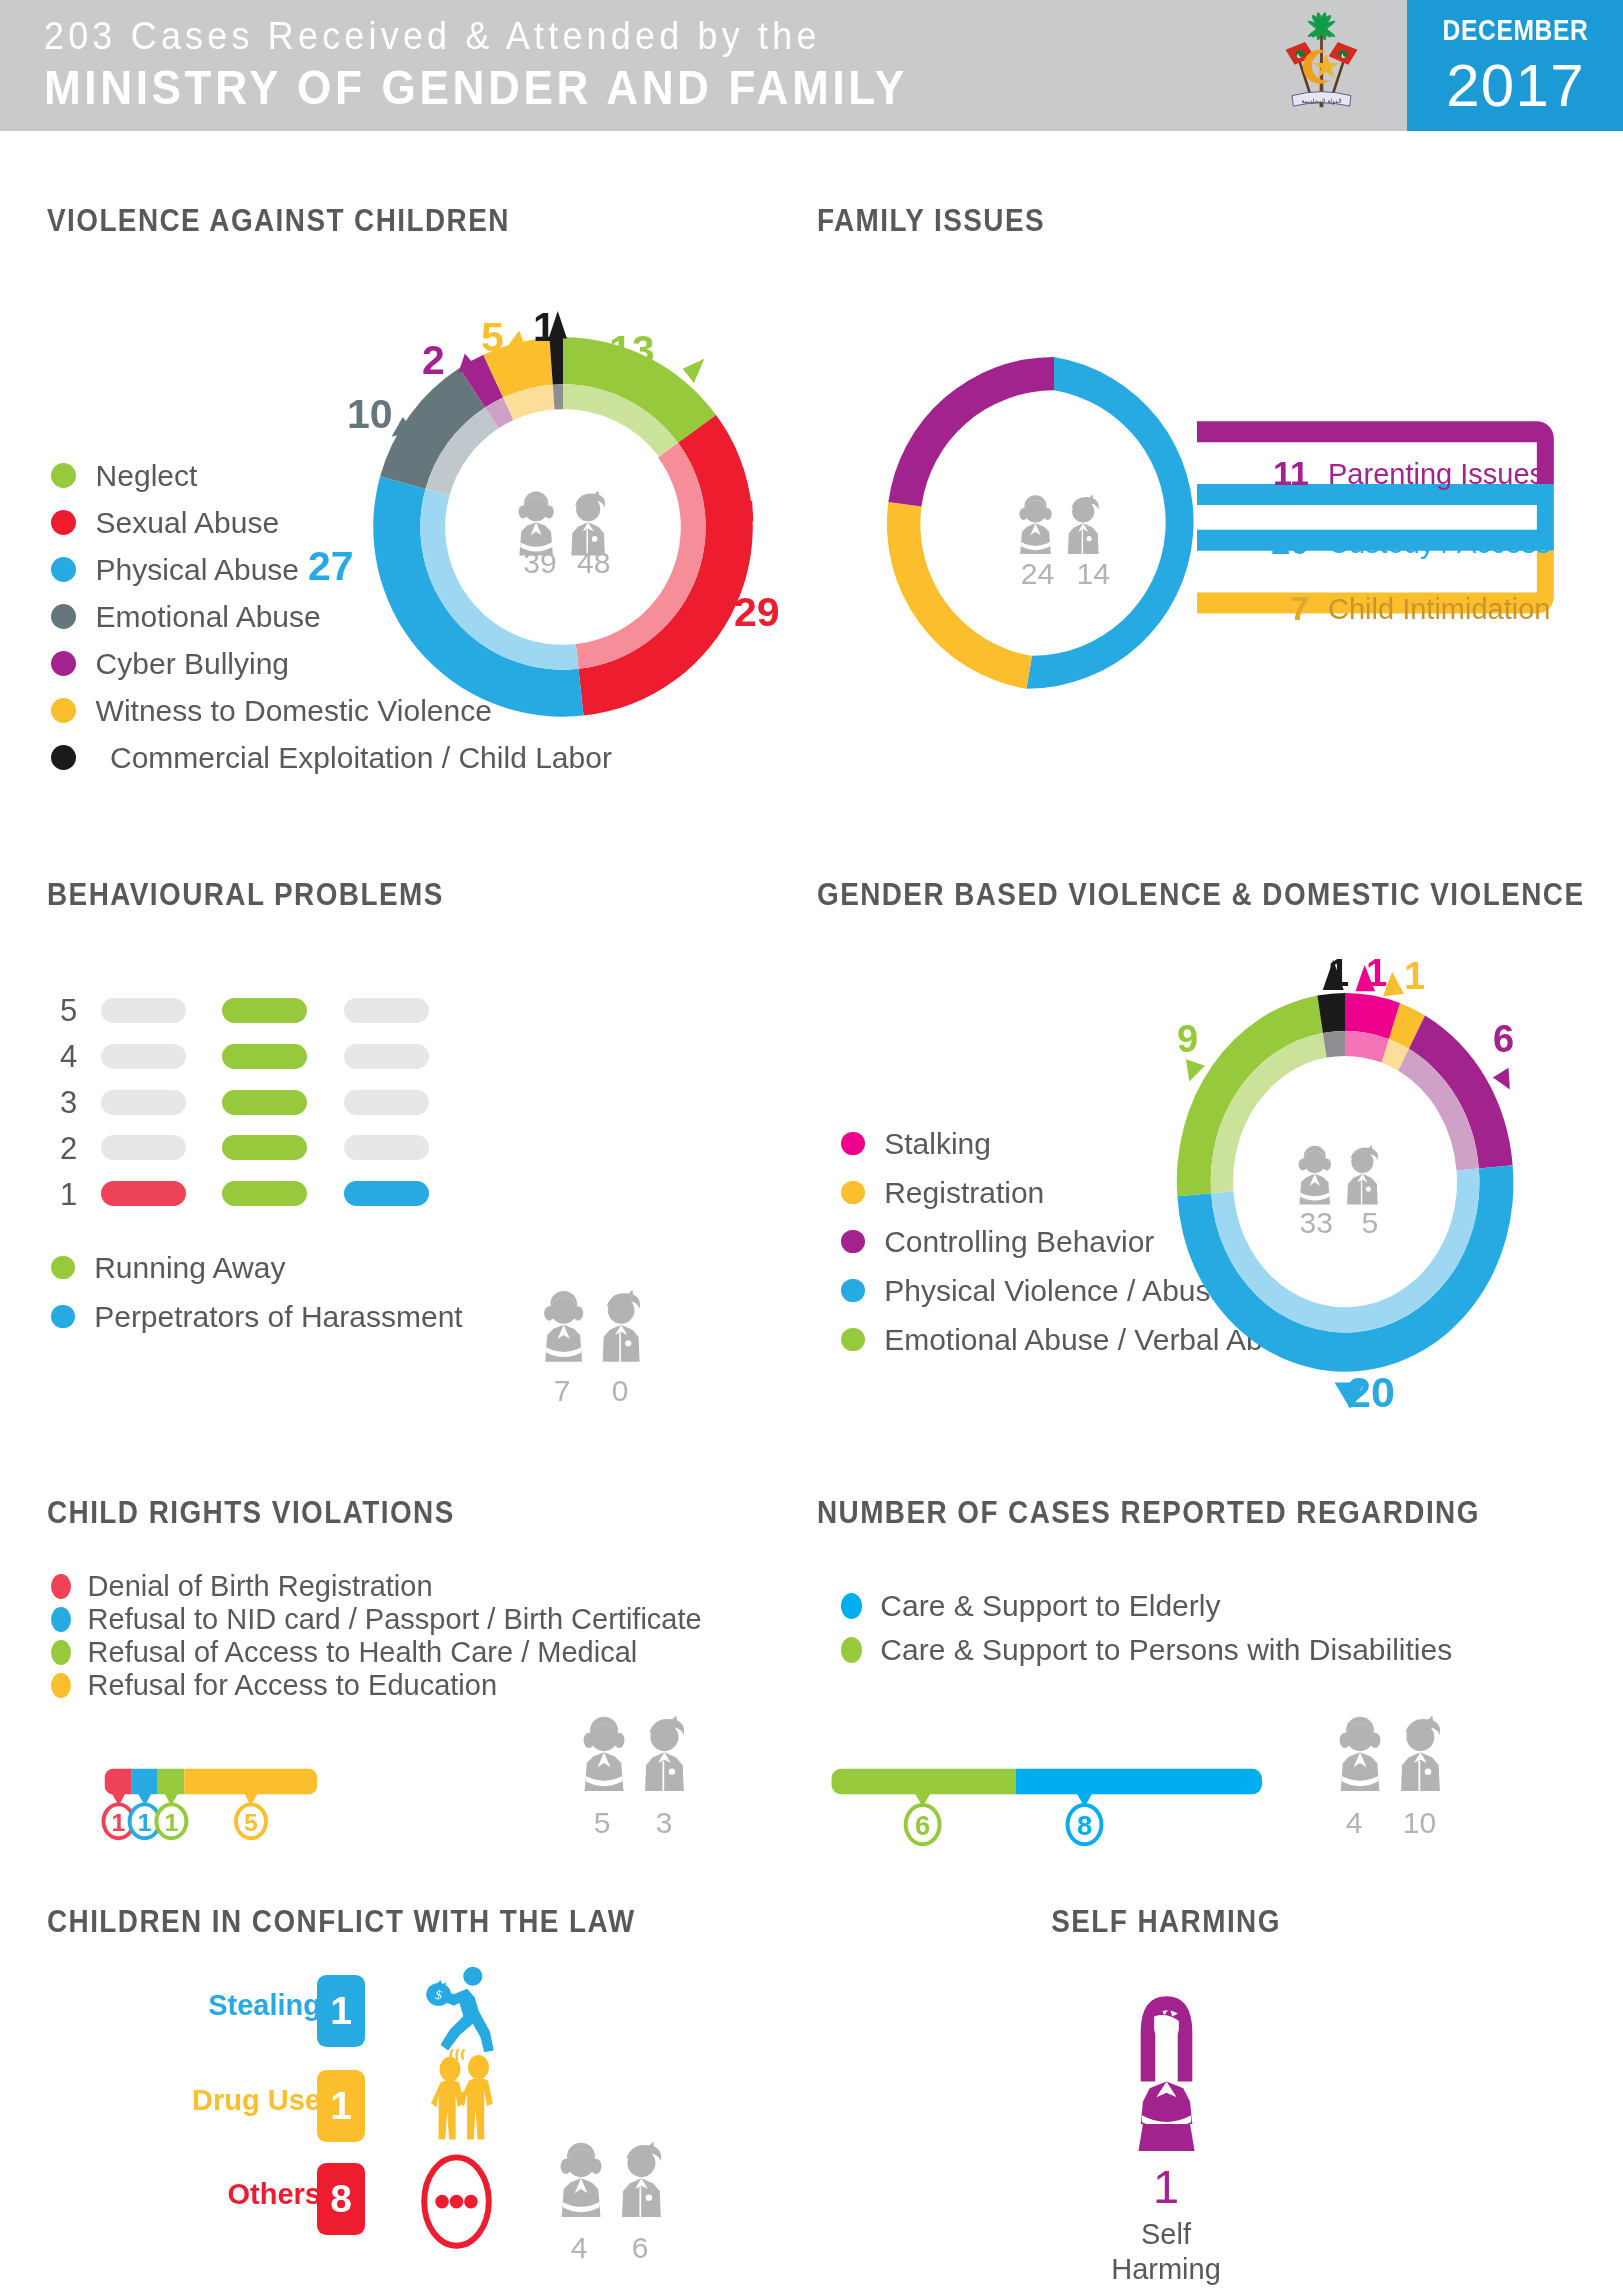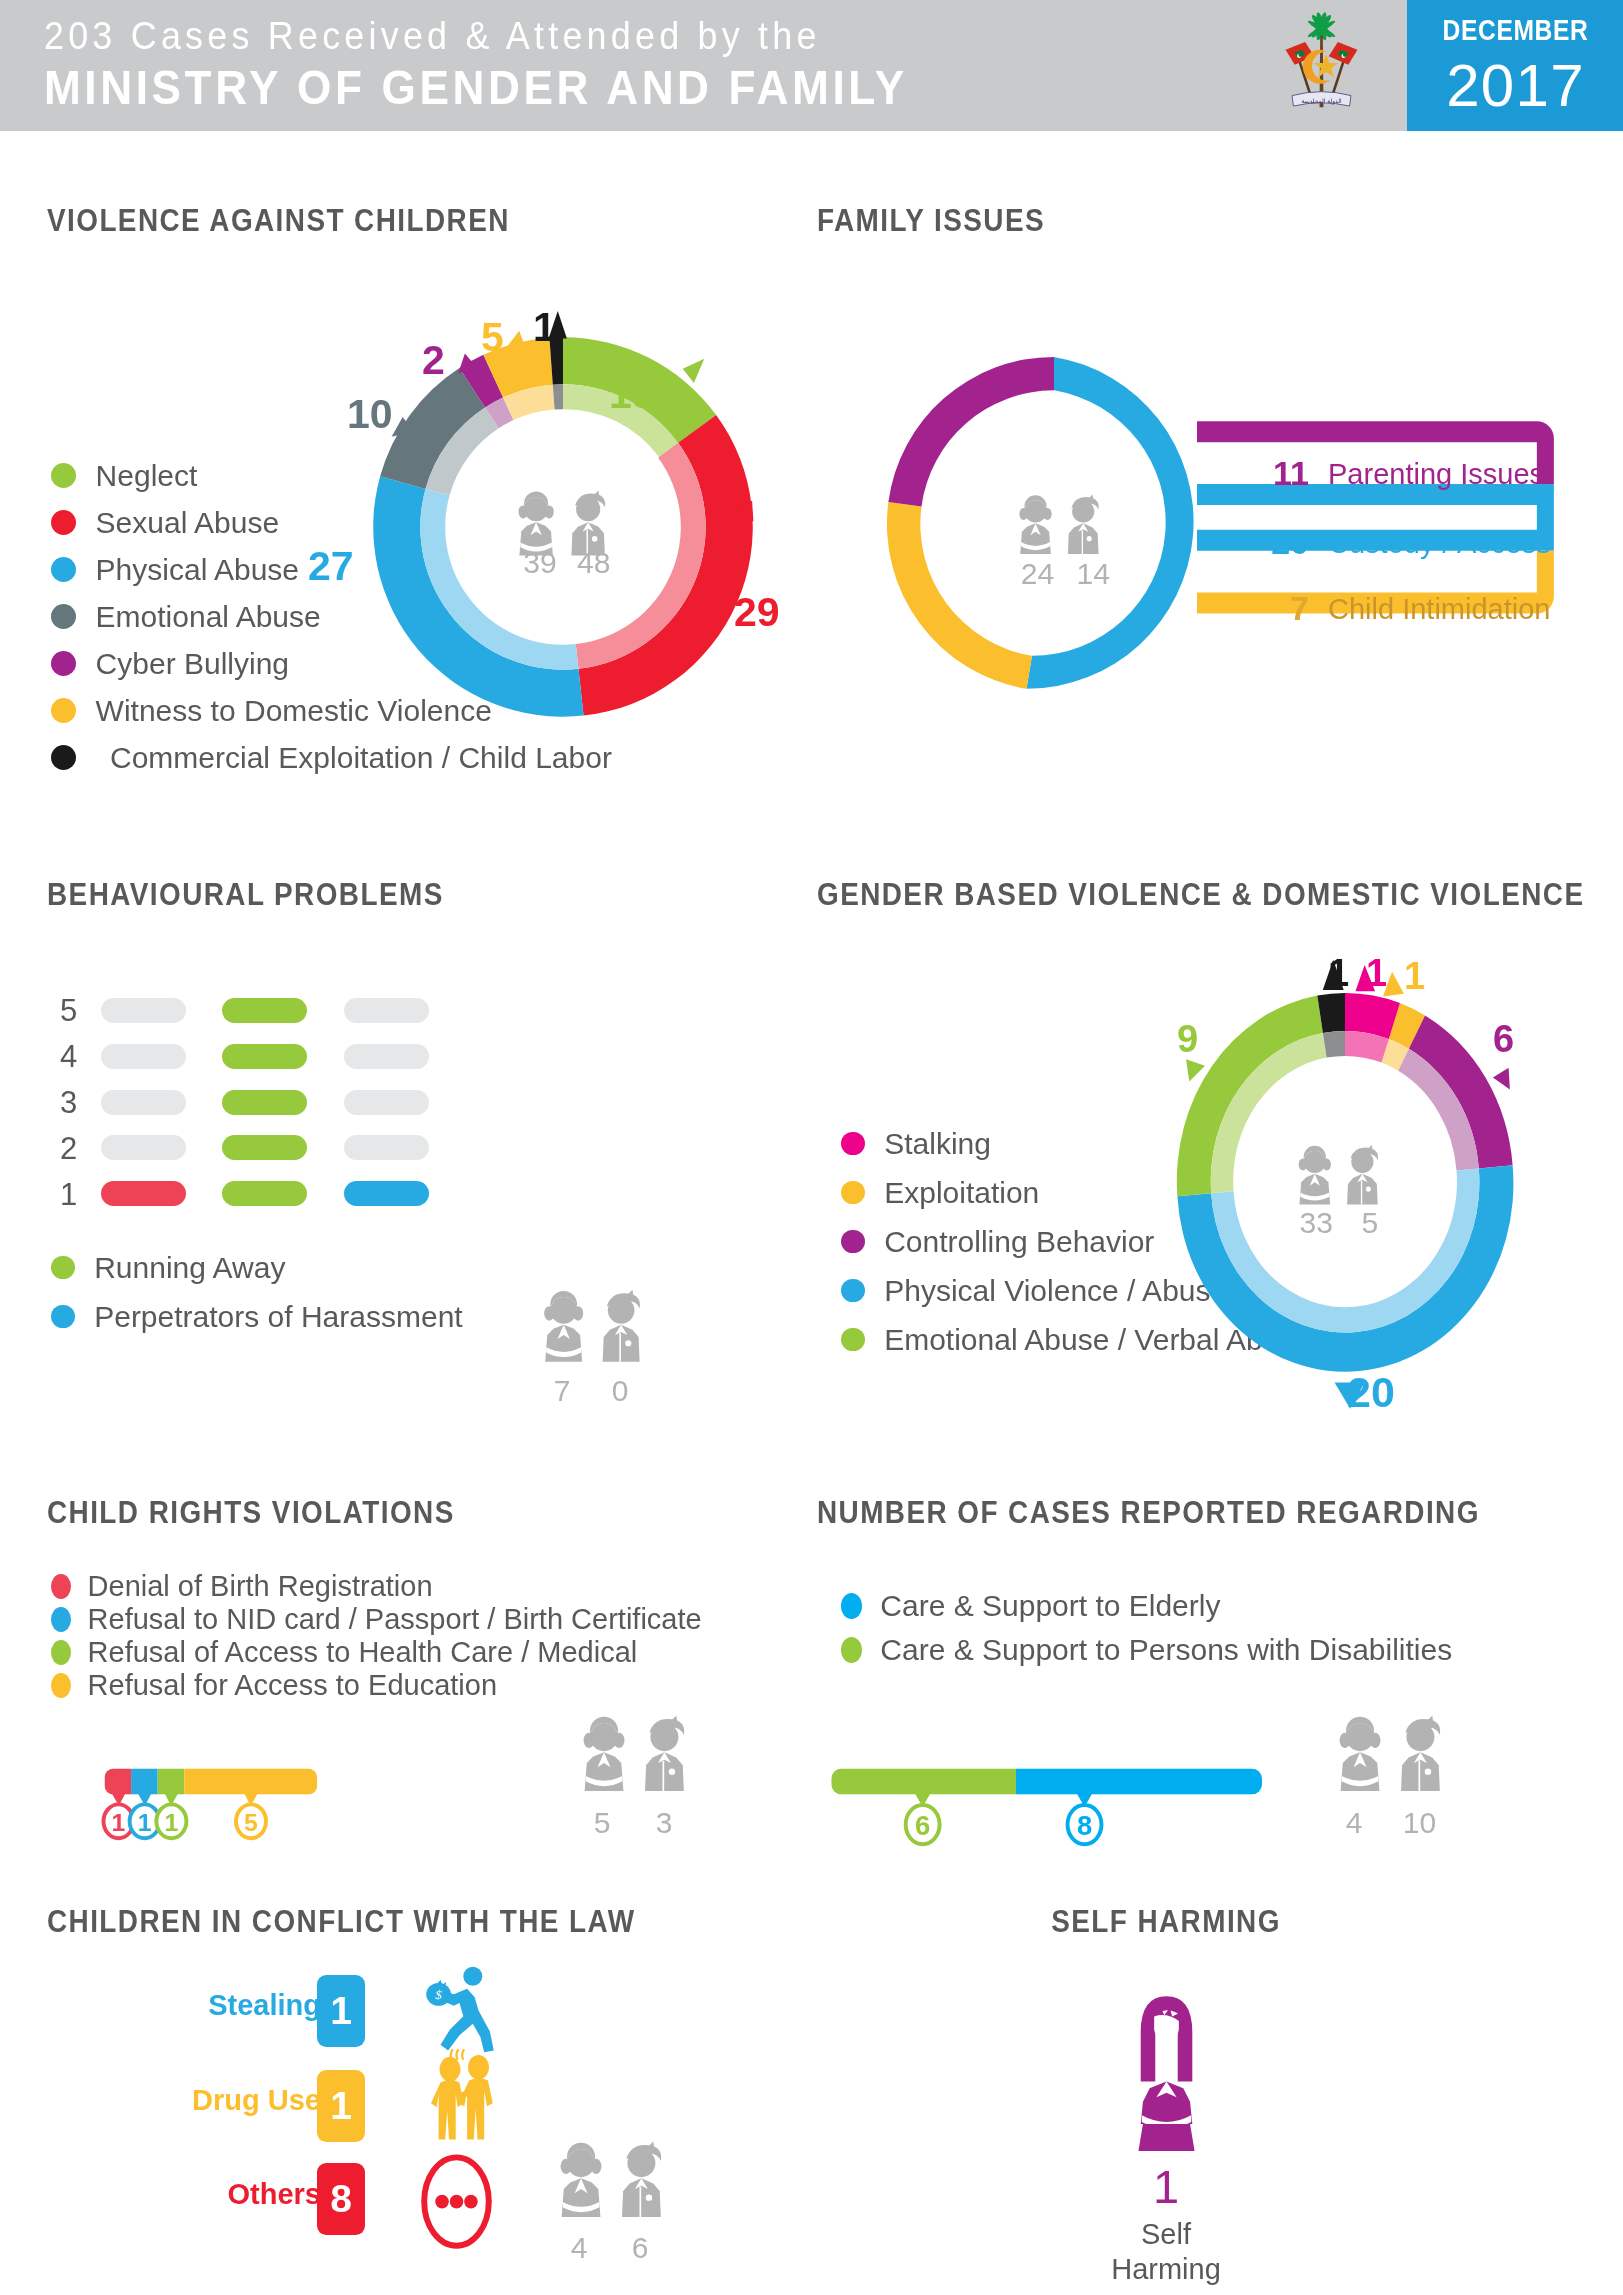--- a/index.html
+++ b/index.html
@@ -243,21 +243,21 @@
     <path d="M88 1 l5 -5 l1 7z"></path>
     <path d="M82 30 L71 35 L65 42 L64 66 L100 66 L99 42 L93 35 Z"></path>
     <path d="M82 30 L76 40 L82 37 L88 40 Z" fill="#fff"></path>
     <path d="M81 38 L81 66" stroke="#fff" stroke-width="1.6" fill="none"></path>
     <circle cx="89" cy="48" r="3" fill="#fff"></circle>
   </g>
   <text x="315" y="420" font-size="46" fill="#b3b3b3" text-anchor="middle" font-family="Liberation Sans Narrow, Liberation Sans, sans-serif">39</text>
   <text x="397" y="420" font-size="46" fill="#b3b3b3" text-anchor="middle" font-family="Liberation Sans Narrow, Liberation Sans, sans-serif">48</text>
 </svg>
 
-<div class="vlabel" style="left:609px; top:327px; font-size:41px; color:#97c93d;margin-top:44px;">13</div>
+<div class="vlabel" style="left:609px; top:327px; font-size:41px; color:#97c93d;">13</div>
 <div class="vlabel" style="left:734px; top:589px; font-size:41px; color:#ed1c2e;">29</div>
 <div class="vlabel" style="left:308px; top:543px; font-size:41px; color:#27aae1;">27</div>
 <div class="vlabel" style="left:347px; top:391px; font-size:41px; color:#66767d;">10</div>
 <div class="vlabel" style="left:422px; top:337px; font-size:41px; color:#a3238e;">2</div>
 <div class="vlabel" style="left:481px; top:314px; font-size:41px; color:#fbbf2d;">5</div>
 <div class="vlabel" style="left:533px; top:304px; font-size:41px; color:#1a1a1a;">1</div>
 
 <div class="sect-title" style="left:817px; top:203px;">FAMILY ISSUES</div>
 
 <svg style="position:absolute;left:864px;top:334px;width:380px;height:380px;" viewBox="0 0 580 580">
@@ -357,21 +357,21 @@
 
 <div class="sect-title" style="left:817px; top:877px;">GENDER BASED VIOLENCE &amp; DOMESTIC VIOLENCE</div>
 
 <div class="legend" style="left:841px; top:1119px;">
   <div class="legend-row" style="height:49px;">
     <span class="legend-dot" style="width:23.6px;height:23.6px;background:#ec008c;"></span>
     <span class="legend-label" style="margin-left:19.6px;font-size:30px;">Stalking</span>
   </div>
   <div class="legend-row" style="height:49px;">
     <span class="legend-dot" style="width:23.6px;height:23.6px;background:#fbbf2d;"></span>
-    <span class="legend-label" style="margin-left:19.6px;font-size:30px;">Exploitation</span>
+    <span class="legend-label" style="margin-left:19.6px;font-size:30px;">Registration</span>
   </div>
   <div class="legend-row" style="height:49px;">
     <span class="legend-dot" style="width:23.6px;height:23.6px;background:#a3238e;"></span>
     <span class="legend-label" style="margin-left:19.6px;font-size:30px;">Controlling Behavior</span>
   </div>
   <div class="legend-row" style="height:49px;">
     <span class="legend-dot" style="width:23.6px;height:23.6px;background:#27aae1;"></span>
     <span class="legend-label" style="margin-left:19.6px;font-size:30px;">Physical Violence / Abuse</span>
   </div>
   <div class="legend-row" style="height:49px;">

